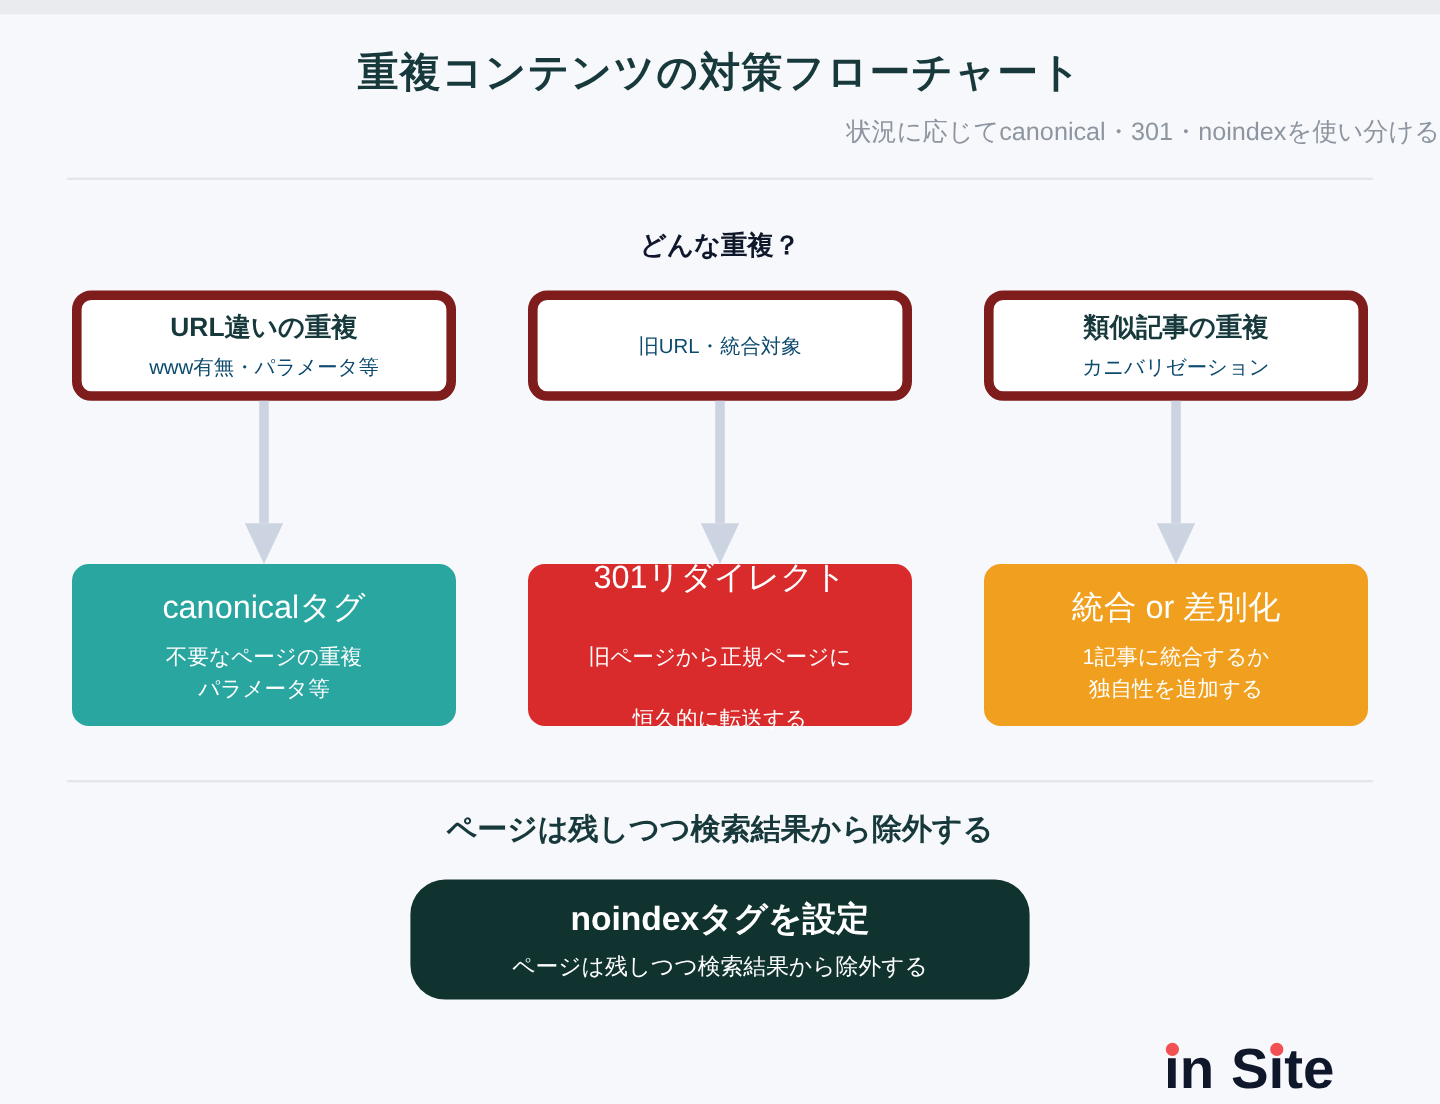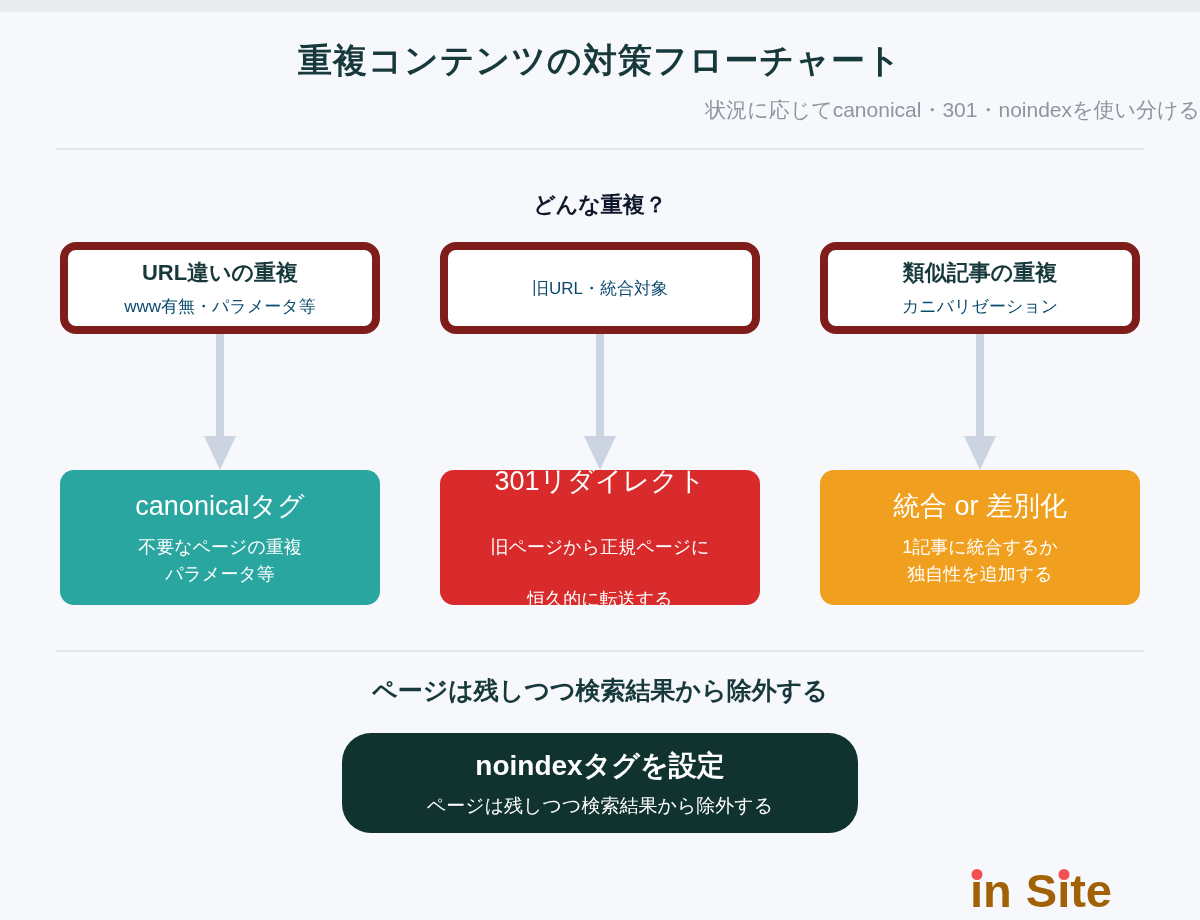--- a/index.html
+++ b/index.html
@@ -60,21 +60,21 @@
   .noindex-card {
     width:516px; height:100px; margin:26px auto 0 auto;
     border-radius:14px; color:#ffffff;
     display:flex; flex-direction:column; align-items:center; justify-content:center;
   }
   .noindex-title { font-size:28px; font-weight:bold; margin-bottom:8px; }
   .noindex-body  { font-size:19px; }
   
   .brand-logo {
     position:absolute; right:88px; bottom:18px;
-    font-size:47px; font-weight:bold; color:#a16207; letter-spacing:0px;
+    font-size:47px; font-weight:bold; color:#0f172a; letter-spacing:0px;
     line-height:1;
   }
   .brand-logo .li { position:relative; display:inline-block; }
   .brand-logo .li .dot {
     position:absolute; left:50%; transform:translateX(-50%); top:2px;
     width:11px; height:11px; border-radius:50%; background:#f15152;
   }
   .brand-logo .sp { display:inline-block; width:14px; }
 </style>
 </head>

